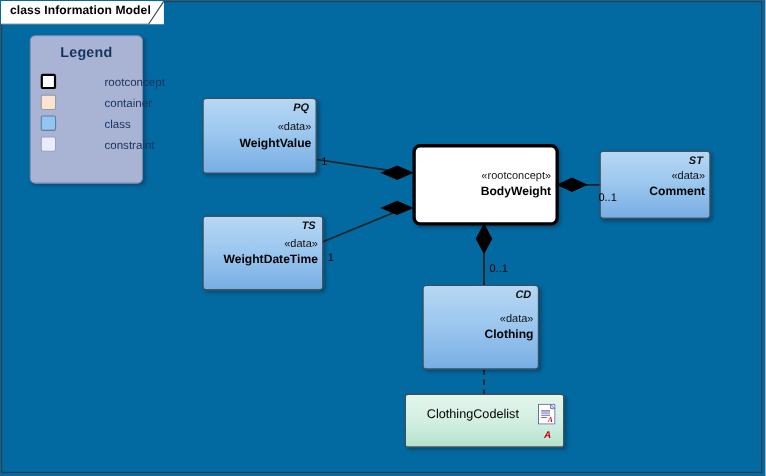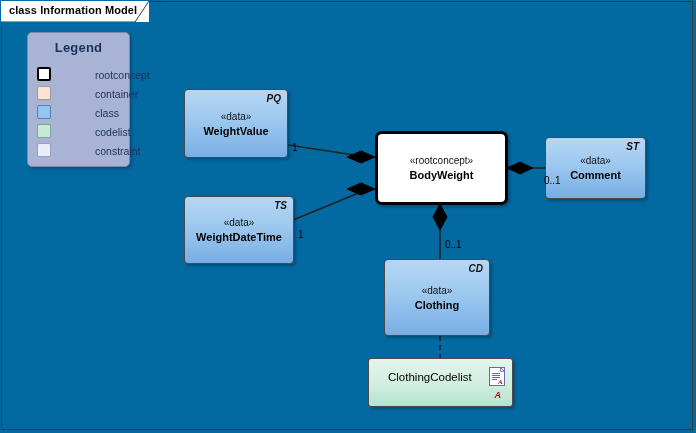--- a/index.html
+++ b/index.html
@@ -141,21 +141,21 @@
     font-style: italic;
     font-weight: bold;
     color: #111111;
   }
   .cls-center {
     position: absolute;
     left: 0;
     right: 0;
     top: 50%;
     transform: translateY(-50%);
-    text-align: center;
+    text-align: right;
     padding: 0 4px;
   }
   .cls-stereo {
     font-size: 10px;
     color: #111111;
     line-height: 14px;
   }
   .cls-name {
     font-size: 11px;
     font-weight: bold;
@@ -247,24 +247,20 @@
       </div>
       <div class="legend-row">
         <span class="legend-swatch sw-container"></span>
         <span class="legend-label">container</span>
       </div>
       <div class="legend-row">
         <span class="legend-swatch sw-data"></span>
         <span class="legend-label">class</span>
       </div>
       <div class="legend-row">
-        <span class="legend-swatch sw-codelist"></span>
-        <span class="legend-label">codelist</span>
-      </div>
-      <div class="legend-row">
         <span class="legend-swatch sw-constraint"></span>
         <span class="legend-label">constraint</span>
       </div>
     </div>
   </div>
 
   <div class="cls cls-data" style="left:184px; top:89px; width:104px; height:69px;">
     <div class="cls-tag">PQ</div>
     <div class="cls-center">
       <div class="cls-stereo">«data»</div>

